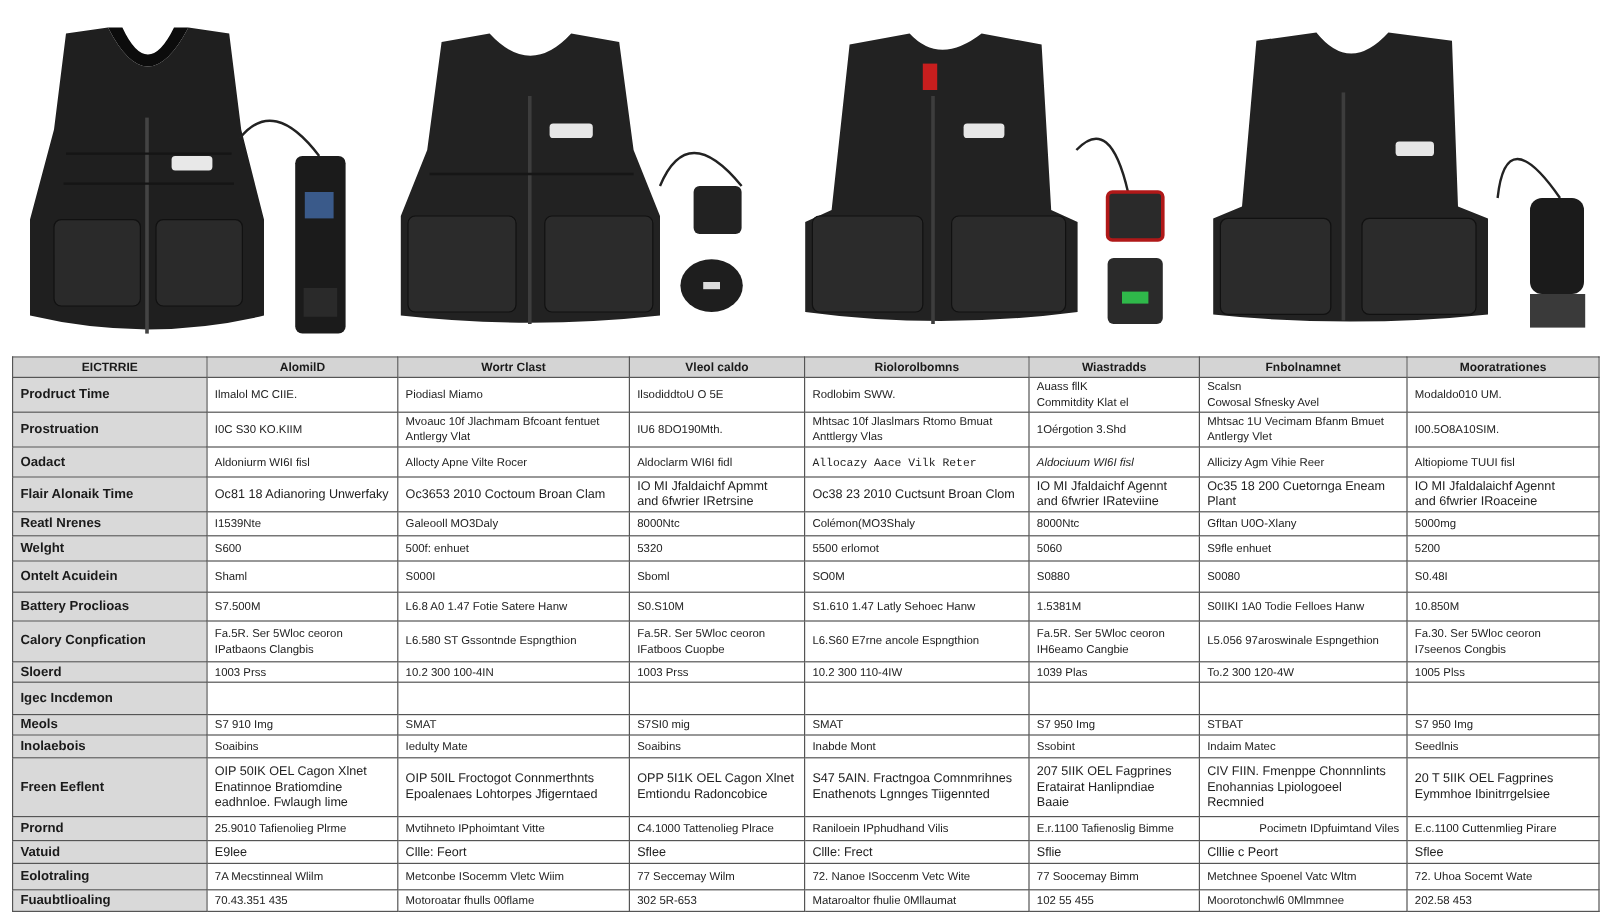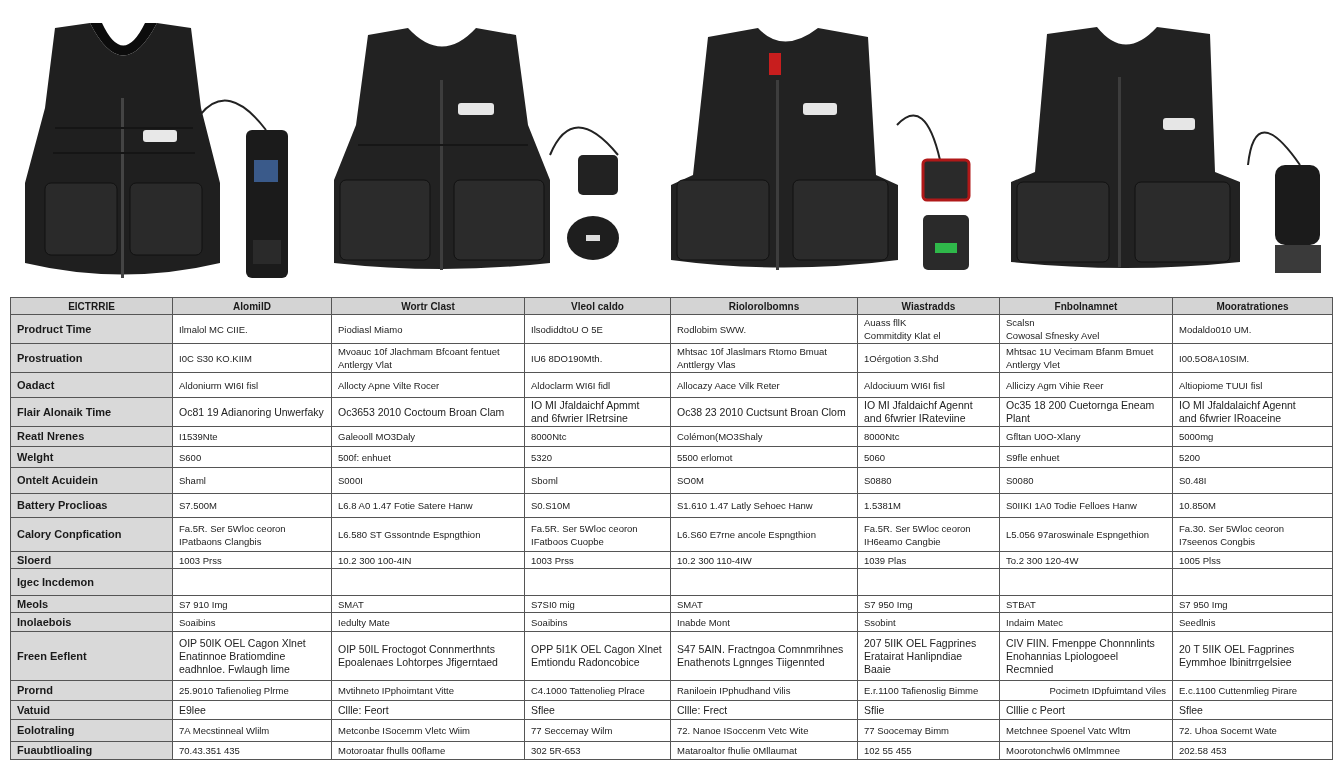--- a/index.html
+++ b/index.html
@@ -138,28 +138,28 @@
         <td class="cell" style="white-space: pre-line;">1Oérgotion 3.Shd</td>
         <td class="cell" style="white-space: pre-line;">Mhtsac 1U Vecimam Bfanm Bmuet
 Antlergy Vlet</td>
         <td class="cell" style="white-space: pre-line;">I00.5O8A10SIM.</td>
       </tr>
       <tr style="height: 25px;">
         <td class="rowlabel">Oadact</td>
         <td class="cell" style="white-space: pre-line;">Aldoniurm WI6I fisl</td>
         <td class="cell" style="white-space: pre-line;">Allocty Apne Vilte Rocer</td>
         <td class="cell" style="white-space: pre-line;">Aldoclarm WI6I fidl</td>
-        <td class="cell" style="white-space: pre-line;">Allocazy Aace Vilk Reter</td>
-        <td class="cell" style="white-space: pre-line;">Aldociuum WI6I fisl</td>
+        <td class="cell" style="white-space: pre-line; font-family: Liberation Mono, monospace;">Allocazy Aace Vilk Reter</td>
+        <td class="cell" style="white-space: pre-line; font-style: italic;">Aldociuum WI6I fisl</td>
         <td class="cell" style="white-space: pre-line;">Allicizy Agm Vihie Reer</td>
         <td class="cell" style="white-space: pre-line;">Altiopiome TUUI fisl</td>
       </tr>
       <tr style="height: 26px;">
         <td class="rowlabel">Flair Alonaik Time</td>
-        <td class="cell lg" style="white-space: pre-line;">Oc81 19 Adianoring Unwerfaky</td>
+        <td class="cell lg" style="white-space: pre-line;">Oc81 18 Adianoring Unwerfaky</td>
         <td class="cell lg" style="white-space: pre-line;">Oc3653 2010 Coctoum Broan Clam</td>
         <td class="cell lg" style="white-space: pre-line;">IO MI Jfaldaichf Apmmt
 and 6fwrier IRetrsine</td>
         <td class="cell lg" style="white-space: pre-line;">Oc38 23 2010 Cuctsunt Broan Clom</td>
         <td class="cell lg" style="white-space: pre-line;">IO MI Jfaldaichf Agennt
 and 6fwrier IRateviine</td>
         <td class="cell lg" style="white-space: pre-line;">Oc35 18 200 Cuetornga Eneam Plant</td>
         <td class="cell lg" style="white-space: pre-line;">IO MI Jfaldalaichf Agennt
 and 6fwrier IRoaceine</td>
       </tr>

